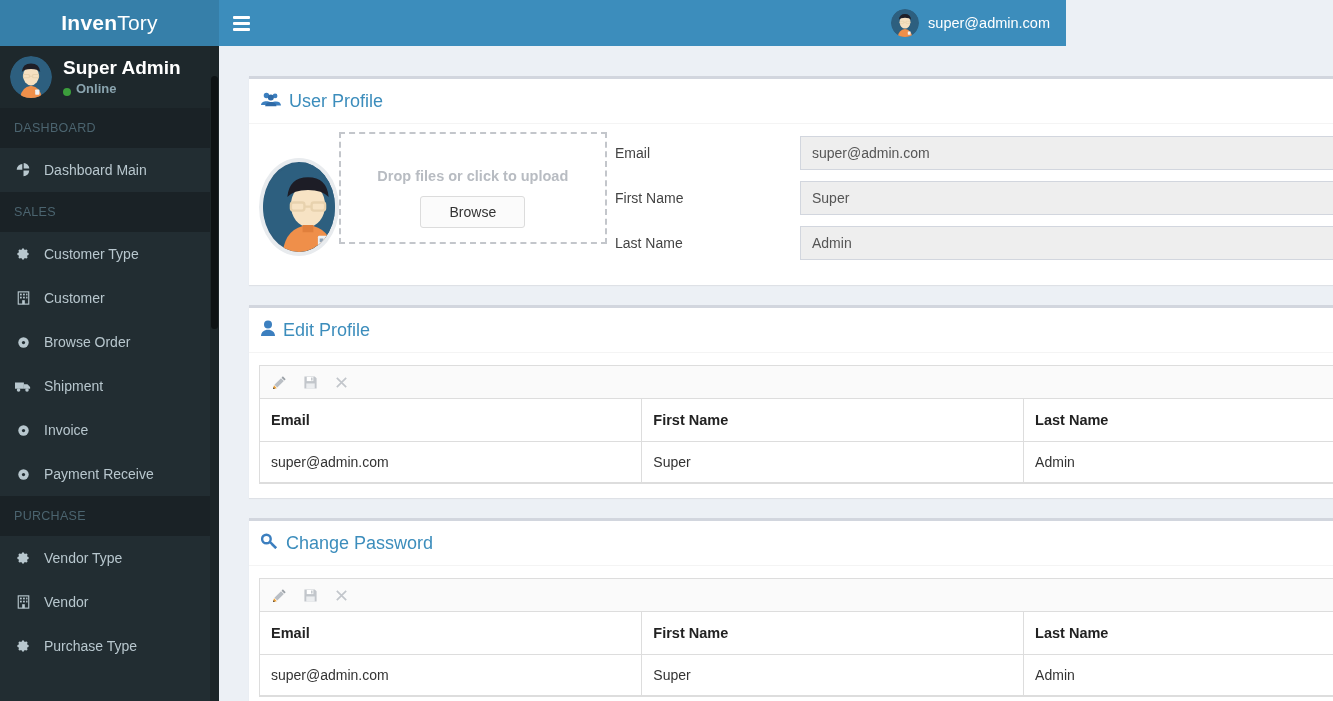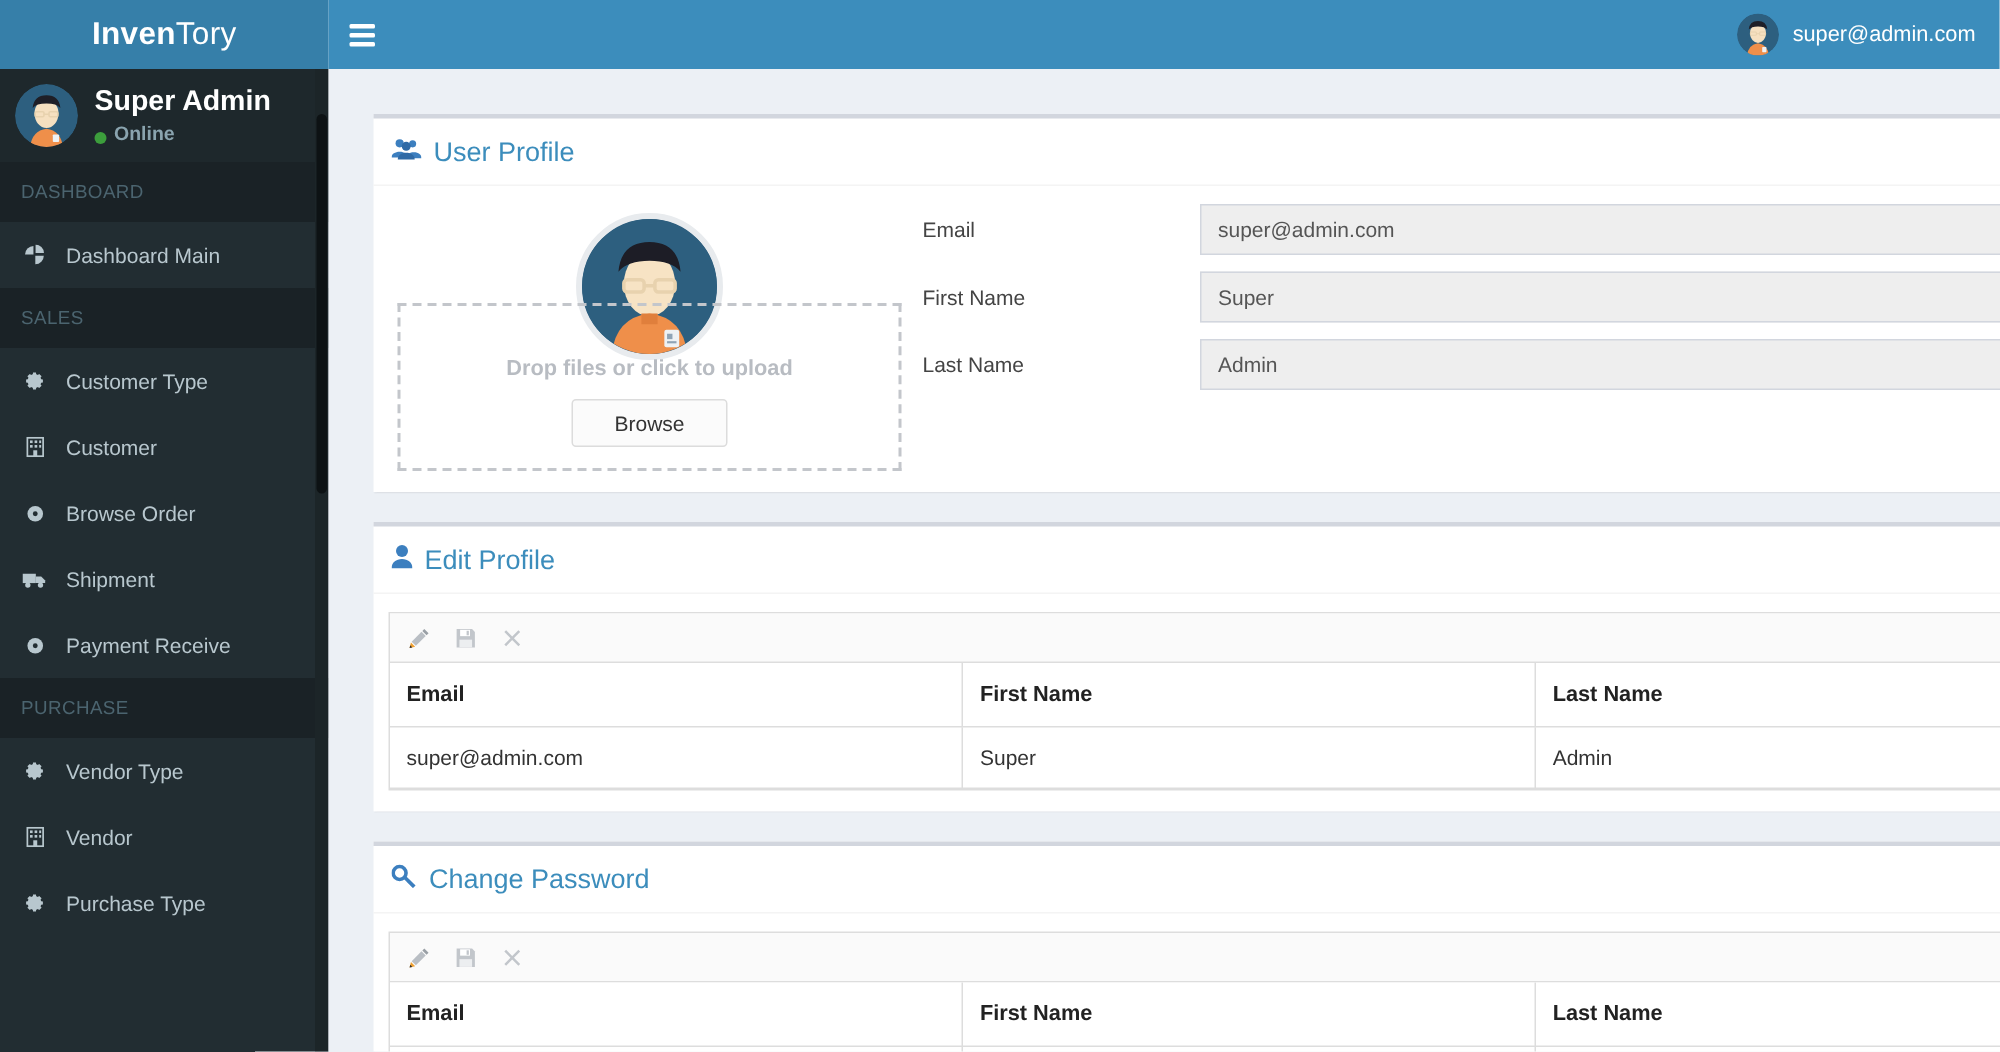--- a/index.html
+++ b/index.html
@@ -4,21 +4,21 @@
 <style>
   * { box-sizing: border-box; margin: 0; padding: 0; }
   html, body {
     width: 1333px; height: 701px;
     overflow: hidden;
     font-family: "Liberation Sans", sans-serif;
     background: #ecf0f5;
   }
 
   
-  .topbar { position: absolute; top:0; left:0; width:1333px; height:46px; display:flex;border-radius:11px; }
+  .topbar { position: absolute; top:0; left:0; width:1066px; height:46px; display:flex;border-radius:11px; }
   .logo-box {
     width: 219px; height: 46px; background:#367fa9;
     display:flex; align-items:center; justify-content:center;
     color:#fff; font-size:21px; letter-spacing:.2px;
   }
   .logo-box .b { font-weight:700; }
   .logo-box .n { font-weight:400; }
   .navbar {
     flex:1; height:46px; background:#3c8dbc;
     display:flex; align-items:center; justify-content:space-between;
@@ -84,21 +84,21 @@
   }
   .panel-tools { margin-left:auto; display:flex; align-items:center; gap:16px; }
   .ptool { color:#97a0b3; font-size:16px; cursor:pointer; line-height:1; }
   .ptool.minus { font-size:19px; font-weight:700; position:relative; top:-2px; }
   .ptool.close { font-weight:700; font-size:15px; }
 
   .panel-body { padding:12px 10px 14px 10px; }
 
   
   .profile-row { display:flex; }
-  .profile-left { width:348px; padding-top:6px; display:flex; flex-direction:column; align-items:center; position:relative;}
+  .profile-left { width:348px; padding-top:6px; display:flex; flex-direction:row; align-items:center; position:relative;}
   .big-av-wrap {
     width:98px; height:98px; border-radius:50%;
     border:4px solid #e8ebee; overflow:hidden; background:#2e5d7d;
   }
   .dropzone {
     margin-top:-38px; width:336px; border:2px dashed #c3c6cb;
     padding:34px 0 14px 0; text-align:center; background:transparent;
   }
   .dz-text { color:#b8bcc2; font-weight:700; font-size:14.5px; }
   .browse-btn {
@@ -245,20 +245,29 @@
       <svg width="16" height="13" viewBox="0 0 18 13">
           <rect x="0" y="2" width="10" height="7" fill="#b8c7ce"></rect>
           <path fill="#b8c7ce" d="M10 4h4l3 3v2h-7z"></path>
           <circle cx="4" cy="10.5" r="2" fill="#b8c7ce"></circle>
           <circle cx="13.5" cy="10.5" r="2" fill="#b8c7ce"></circle>
         </svg>
     </span>
     <span>Shipment</span>
   </div>
 
+  <div class="mitem">
+    <span class="ic">
+      <svg width="13" height="13" viewBox="0 0 16 16">
+          <circle cx="8" cy="8" r="6.4" fill="#b8c7ce"></circle>
+          <circle cx="8" cy="8" r="2" fill="#222d32"></circle>
+        </svg>
+    </span>
+    <span>Invoice</span>
+  </div>
 
   <div class="mitem">
     <span class="ic">
       <svg width="13" height="13" viewBox="0 0 16 16">
           <circle cx="8" cy="8" r="6.4" fill="#b8c7ce"></circle>
           <circle cx="8" cy="8" r="2" fill="#222d32"></circle>
         </svg>
     </span>
     <span>Payment Receive</span>
   </div>

